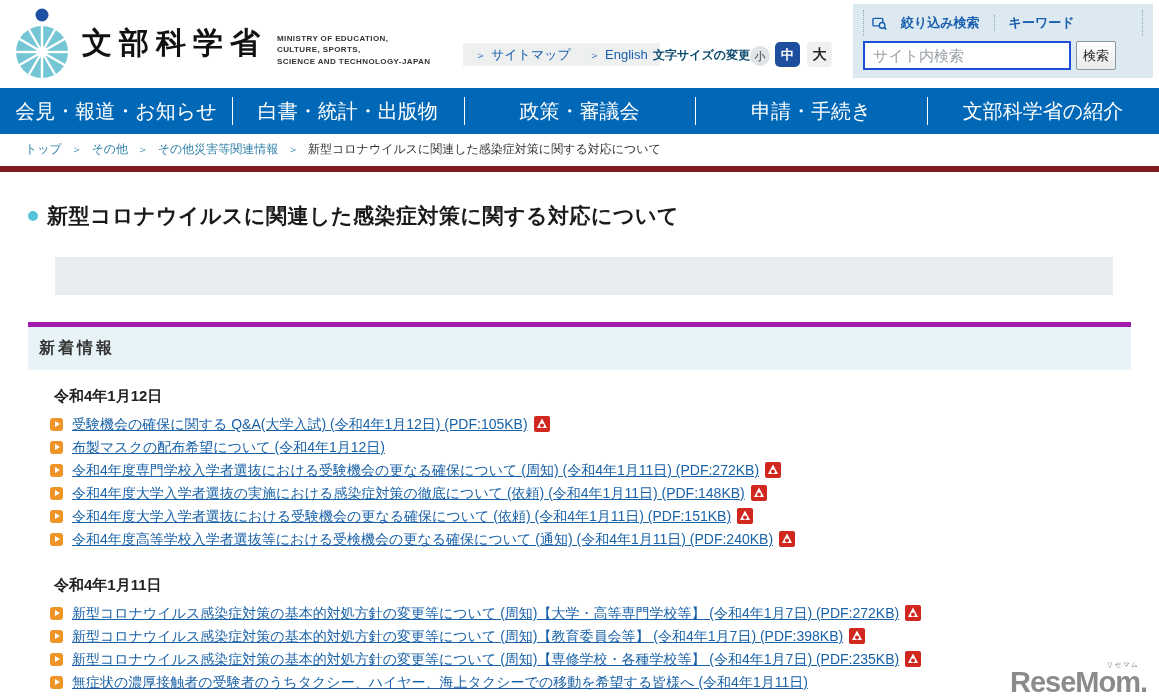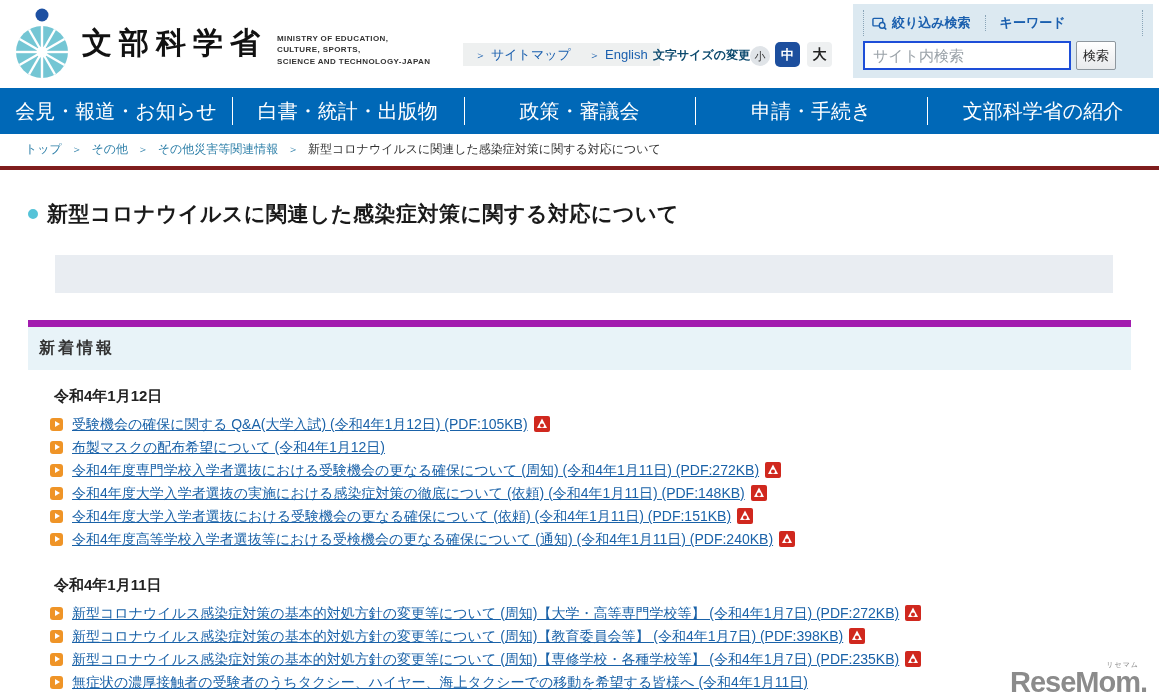--- a/index.html
+++ b/index.html
@@ -1,21 +1,21 @@
 <!DOCTYPE html>
 <html lang="ja"><head>
 <meta charset="utf-8">
 <style>
   * { margin:0; padding:0; box-sizing:border-box; }
   html,body { width:1159px; height:699px; }
   body {
     font-family:"Liberation Sans","DejaVu Sans",sans-serif;
     background:#fff; color:#222; position:relative; overflow:hidden;
   }
-  a { text-decoration:underline; color:#1a62a8; cursor:pointer; }
+  a { text-decoration:underline; color:#1a62a8; cursor:pointer;gap:9px; }
 
   
   .header { position:relative; height:88px; background:#fff; }
   .logo { position:absolute; left:14px; top:6px; display:flex; align-items:center; cursor:pointer; }
   .logo-mark { width:56px; height:74px; }
   .logo-title { font-size:30px; font-weight:bold; color:#111; letter-spacing:7px; margin-left:12px; white-space:nowrap; }
   .logo-sub { margin-left:10px; margin-top:14px; font-size:8px; font-weight:bold; color:#333; line-height:1.45; letter-spacing:.4px; }
 
   .hbtn { position:absolute; top:43px; height:23px; background:#eef0f0; color:#1a5fae;
           font-size:13px; line-height:23px; padding:0 12px; text-decoration:none; white-space:nowrap; }
@@ -43,38 +43,38 @@
                 background:linear-gradient(#fff,#e8eaec); border:1px solid #8e979e; border-radius:2px; cursor:pointer;
                 font-family:"Liberation Sans","DejaVu Sans",sans-serif; }
 
   
   .gnav { height:46px; background:#0068b7; display:flex; align-items:stretch; }
   .gnav-item { flex:1; display:flex; align-items:center; justify-content:center; color:#fff; font-size:20px;
                text-decoration:none; position:relative; white-space:nowrap; }
   .gnav-item + .gnav-item::before { content:""; position:absolute; left:0; top:9px; bottom:9px; width:1px; background:#fff; }
 
   
-  .breadcrumb { padding:7px 10px 8px 25px; font-size:12px; color:#333; border-bottom:4px solid #7f1d1d; }
+  .breadcrumb { padding:7px 10px 8px 25px; font-size:12px; color:#333; border-bottom:6px solid #7f1d1d; }
   .breadcrumb a { color:#2d7fa8; text-decoration:none; }
   .bc-sep { color:#2d7fa8; margin:0 6px; font-size:11px; }
   .bc-current { color:#333; }
 
   
   .content { padding:0 28px; }
   .page-title { display:flex; align-items:center; margin-top:30px; }
   .title-dot { width:8px; height:8px; border:5px solid #56c3d8; border-radius:50%; background:#fff; margin-right:9px; flex:0 0 auto; }
   .page-title h1 { font-size:21px; font-weight:bold; color:#1a1a1a; letter-spacing:.5px; }
 
   .audience-box { margin:27px 18px 0 27px; background:#e9edf2; padding:19px 24px; }
   .audience-box .row { font-size:15px; font-weight:bold; display:flex; gap:38px; }
   .aud-item { white-space:nowrap; color:#1a5a96; }
   .aud-bullet { color:#333; text-decoration:none; margin-right:1px; }
   .aud-link { color:#1a5a96; }
 
-  .news-bar { margin-top:27px; background:#e8f3f8; border-top:7px solid #a21caf; padding:11px 0 11px 11px; }
+  .news-bar { margin-top:27px; background:#e8f3f8; border-top:5px solid #a21caf; padding:11px 0 11px 11px; }
   .news-bar h2 { font-size:16px; font-weight:bold; color:#333; letter-spacing:3px; }
 
   .date-group { margin-top:17px; }
   .date-group + .date-group { margin-top:25px; }
   .group-date { font-size:15px; font-weight:bold; color:#222; margin-left:26px; margin-bottom:7px; }
   .news-row { display:flex; align-items:flex-start; padding:2px 0 2px 22px; line-height:19px; }
   .bullet { flex:0 0 auto; width:13px; height:13px; background:#ef9427; border-radius:3px; position:relative; margin:3px 9px 0 0; }
   .bullet::after { content:""; position:absolute; left:5px; top:3px; border-left:5px solid #fff;
                    border-top:3.5px solid transparent; border-bottom:3.5px solid transparent; }
   .news-link { font-size:14px; color:#1a62a8; }

